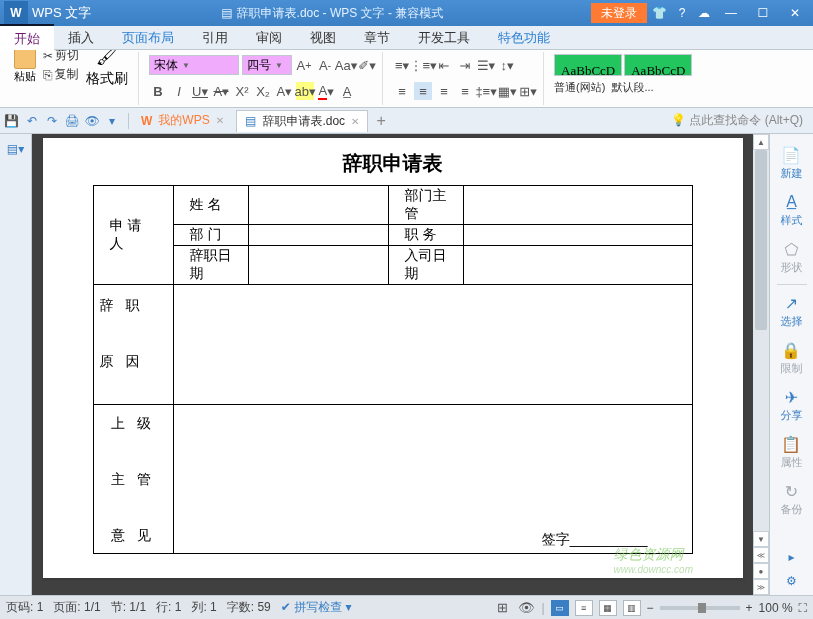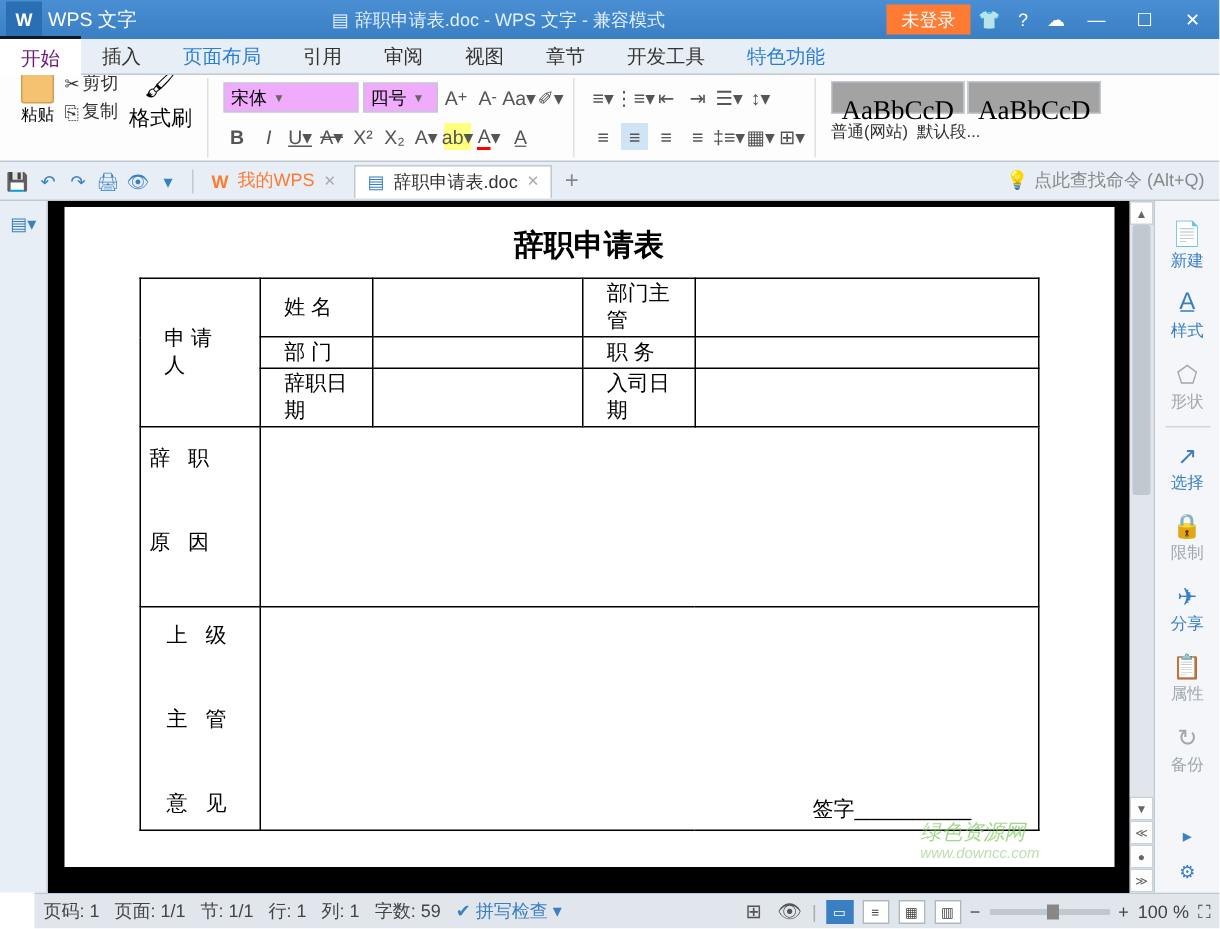--- a/index.html
+++ b/index.html
@@ -26,41 +26,41 @@
 .ribbon { height: 58px; background: #fdfdfd; border-bottom: 1px solid #c0c8d0; display: flex; align-items: stretch; padding: 2px 4px; gap: 4px; overflow: hidden; }
 .ribbon-group { display: flex; flex-direction: column; border-right: 1px solid #e0e0e0; padding: 0 6px; }
 .rg-row { display: flex; align-items: center; gap: 3px; height: 26px; }
 .rg-tall { display: flex; flex-direction: column; align-items: center; justify-content: center; height: 52px; padding: 0 4px; cursor: pointer; }
 .icon-btn { width: 18px; height: 18px; display: flex; align-items: center; justify-content: center; cursor: pointer; color: #555; font-size: 13px; }
 .icon-lbl { display: flex; align-items: center; gap: 2px; cursor: pointer; font-size: 12px; color: #333; }
 .paste-icon { width: 22px; height: 22px; background: #f4c270; border: 1px solid #d0a050; border-radius: 2px; }
 .fmt-brush { width: 24px; height: 28px; display: flex; align-items: center; justify-content: center; font-size: 18px; }
 .dropdown { border: 1px solid #c0c8d0; background: #f0abfc; height: 20px; display: flex; align-items: center; padding: 0 4px; font-size: 12px; cursor: pointer; gap: 4px; }
 .dd-arrow { font-size: 8px; color: #666; }
-.style-prev { border: 1px solid #c0c8d0; height: 22px; padding: 8px 6px; font-size: 18px; cursor: pointer; background: #a3a3a3; font-family: Times; }
+.style-prev { border: 1px solid #c0c8d0; height: 22px; padding: 8px 6px; font-size: 13px; cursor: pointer; background: #22c55e; font-family: Times; }
 .style-row2 { display: flex; gap: 6px; font-size: 11px; color: #333; padding-top: 2px; }
 .bold { font-weight: bold; } .ital { font-style: italic; } .uline { text-decoration: underline; } .strike { text-decoration: line-through; }
 
 
 .doc-tabs { height: 26px; background: #e8eef5; display: flex; align-items: center; border-bottom: 1px solid #c0c8d0; padding: 0 4px; }
 .qat { display: flex; gap: 4px; align-items: center; padding-right: 8px; border-right: 1px solid #c0c8d0; }
 .qat-icon { width: 16px; height: 16px; cursor: pointer; display: flex; align-items: center; justify-content: center; color: #3a7fc4; font-size: 12px; }
 .doc-tab { height: 22px; display: flex; align-items: center; padding: 0 8px; margin-left: 4px; cursor: pointer; gap: 6px; font-size: 12px; color: #333; }
 .doc-tab.active { background: #fff; border: 1px solid #c0c8d0; border-bottom: none; }
 .doc-tab.wtab { color: #ff7a33; }
 .close-x { color: #aaa; font-size: 10px; }
 .add-tab { padding: 0 8px; color: #888; font-size: 16px; cursor: pointer; }
 .doc-tabs-right { margin-left: auto; display: flex; align-items: center; gap: 6px; color: #888; padding-right: 6px; text-align: center; }
 .find-cmd { color: #888; font-size: 12px; }
 
 
 .workspace { display: flex; height: 461px; }
 .left-gutter { width: 32px; background: #e8eef5; border-right: 1px solid #c0c8d0; padding-top: 4px; display: flex; flex-direction: column; align-items: center; }
 .gutter-icon { width: 20px; height: 18px; margin: 2px 0; cursor: pointer; color: #3a7fc4; display: flex; align-items: center; justify-content: center; }
-.doc-area { flex: 1; background: #000000; overflow: auto; position: relative; }
+.doc-area { flex: 1; background: #404040; overflow: auto; position: relative; }
 .page { width: 700px; background: #fff; margin: 4px auto 20px; padding: 8px 50px 20px; min-height: 440px; box-shadow: 0 1px 3px rgba(0,0,0,0.2); }
 .doc-title { text-align: center; font-size: 20px; font-weight: bold; font-family: SimHei, sans-serif; padding: 4px 0 8px; }
 .form-tbl { width: 100%; border-collapse: collapse; font-family: SimSun, serif; font-size: 14px; }
 .form-tbl td { border: 1px solid #000; padding: 1px 16px; text-align: left; vertical-align: middle; height: 20px; }
 .form-tbl .tall { height: 120px; vertical-align: top; text-align: left; padding: 6px; }
 .form-tbl .tall2 { height: 130px; vertical-align: top; text-align: center; padding: 4px; position: relative; }
 .sign-line { position: absolute; bottom: 4px; right: 44px; font-size: 14px; }
 .vlabel { writing-mode: horizontal-tb; line-height: 2; letter-spacing: 4px; }
 
 .scrollbar-v { width: 16px; background: #e0e6ec; display: flex; flex-direction: column; }
@@ -72,21 +72,21 @@
 .right-panel { width: 44px; background: #f4f6f9; border-left: 1px solid #c0c8d0; display: flex; flex-direction: column; align-items: center; padding-top: 6px; }
 .rp-item { width: 40px; display: flex; flex-direction: column; align-items: center; padding: 6px 0; cursor: pointer; color: #3a7fc4; }
 .rp-item.muted { color: #a0a8b0; }
 .rp-icon { font-size: 16px; height: 18px; }
 .rp-text { font-size: 11px; margin-top: 2px; }
 .rp-sep { width: 30px; border-top: 1px solid #d0d6de; margin: 3px 0; }
 .rp-bottom { margin-top: auto; display: flex; flex-direction: column; align-items: center; padding-bottom: 4px; gap: 4px; }
 .rp-small { width: 28px; height: 20px; cursor: pointer; color: #3a7fc4; display: flex; align-items: center; justify-content: center; font-size: 12px; }
 
 
-.statusbar { height: 24px; background: #e0e6ec; border-top: 1px solid #c0c8d0; display: flex; align-items: center; font-size: 12px; color: #444; padding: 0 6px; gap: 10px; margin-left: 23px; }
+.statusbar { height: 24px; background: #e0e6ec; border-top: 1px solid #c0c8d0; display: flex; align-items: center; font-size: 12px; color: #444; padding: 0 6px; gap: 10px; }
 .sb-item { cursor: pointer; }
 .sb-sep { color: #aaa; }
 .sb-right { margin-left: auto; display: flex; align-items: center; gap: 6px; }
 .view-btn { width: 18px; height: 16px; border: 1px solid #b0b8c0; background: #fff; cursor: pointer; display: flex; align-items: center; justify-content: center; font-size: 9px; }
 .view-btn.active { background: #3a7fc4; color: #fff; border-color: #3a7fc4; }
 .zoom-slider { width: 80px; height: 4px; background: #c0c8d0; position: relative; }
 .zoom-thumb { position: absolute; left: 38px; top: -3px; width: 8px; height: 10px; background: #888; }
 
 
 .watermark { position: absolute; bottom: 20px; right: 60px; color: #7aca5a; font-size: 14px; font-style: italic; opacity: 0.7; pointer-events: none; }

